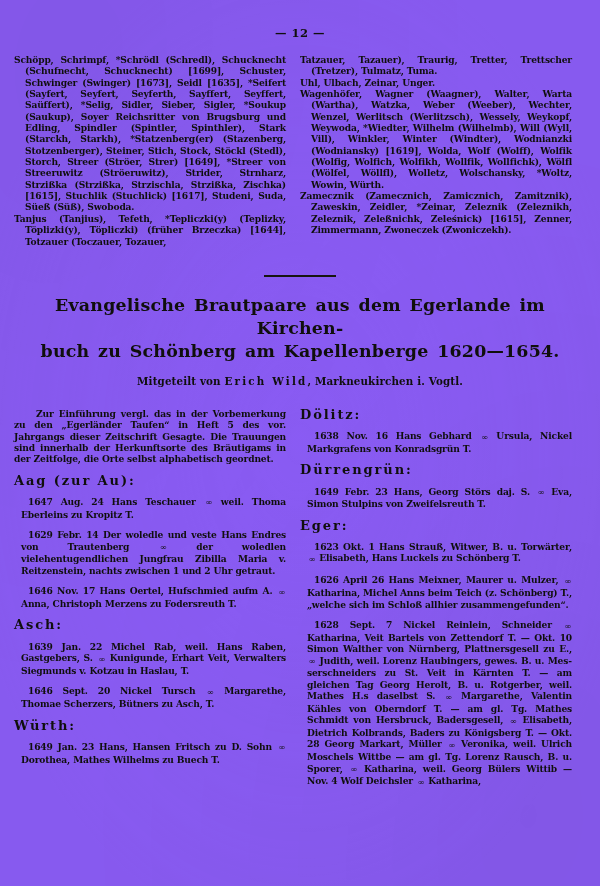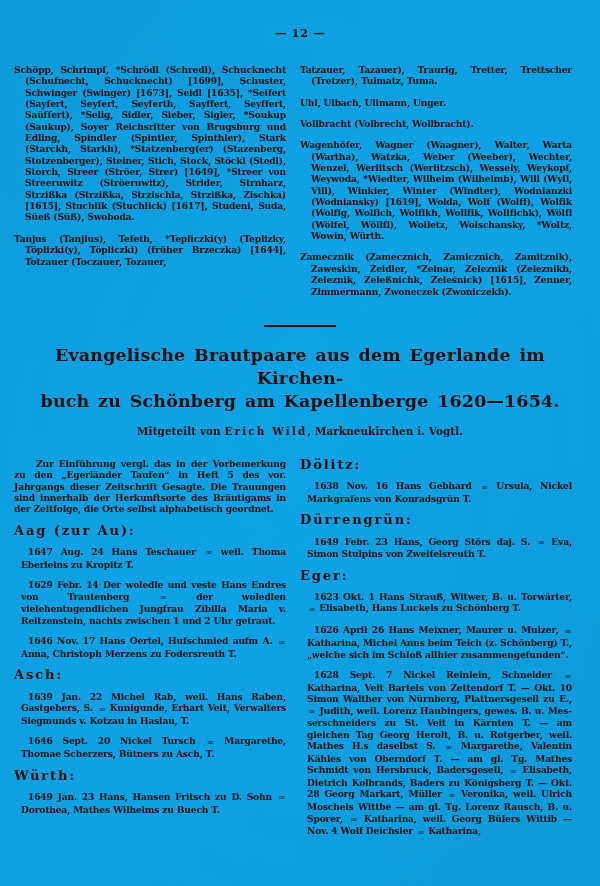--- a/index.html
+++ b/index.html
@@ -5,21 +5,21 @@
   html, body {
     margin: 0;
     padding: 0;
     background: #8c8c8c;
   }
   .page {
     position: relative;
     width: 600px;
     height: 886px;
     margin: 0 auto;
-    background: #0ea5e9;
+    background: #8b5cf6;
     box-sizing: border-box;
     overflow: hidden;
     font-family: "DejaVu Serif", "Liberation Serif", serif;
     color: #100f0d;
   }
   
   .page::before {
     content: "";
     position: absolute;
     inset: 0;
@@ -66,21 +66,21 @@
     gap: 14px;
     margin-top: 14px;
   }
   .index-col {
     width: 272px;
     flex: 0 0 272px;
   }
   .idx-entry {
     text-indent: -11px;
     padding-left: 11px;
-    margin: 10px 0 0 0;
+    margin: 0 0 0 0;
   }
 
   
   .rule-wrap {
     text-align: center;
     margin: 15px 0 13px 0;
   }
   .rule {
     display: inline-block;
     width: 72px;
@@ -159,22 +159,21 @@
 
     <div class="folio">— 12 —</div>
 
     <div class="index-block">
       <div class="index-col">
         <p class="fraktur idx-entry">Schöpp, Schrimpf, *Schrödl (Schredl), Schuck­necht (Schufnecht, Schucknecht) [1699], Schu­ster, Schwinger (Swinger) [1673], Seidl [1635], *Seifert (Sayfert, Seyfert, Seyferth, Sayffert, Seyffert, Saüffert), *Selig, Sid­ler, Sieber, Sigler, *Soukup (Saukup), Soyer Reichsritter von Brugsburg und Edling, Spindler (Spintler, Spinthler), Stark (Starckh, Starkh), *Statzenberg(er) (Stazenberg, Stotzenberger), Steiner, Stich, Stock, Stöckl (Stedl), Storch, Streer (Strö­er, Strer) [1649], *Streer von Streeruwitz (Ströeruwitz), Strider, Strnharz, Strzißka (Strzißka, Strzischla, Strzißka, Zischka) [1615], Stuchlik (Stuchlick) [1617], Studeni, Suda, Süeß (Süß), Swoboda.</p>
         <p class="fraktur idx-entry">Tanjus (Tanjius), Tefeth, *Tepliczki(y) (Tep­lizky, Töplizki(y), Töpliczki) (früher Brzeczka) [1644], Totzauer (Toczauer, Tozauer,</p>
       </div>
       <div class="index-col">
         <p class="fraktur idx-entry">Tatzauer, Tazauer), Traurig, Tretter, Trett­scher (Tretzer), Tulmatz, Tuma.</p>
-        <p class="fraktur idx-entry">Uhl, Ulbach, Ullmann, Unger.</p>
-        <p class="fraktur idx-entry">Vollbracht (Volbrecht, Wollbracht).</p>
+        <p class="fraktur idx-entry">Uhl, Ulbach, Zeinar, Unger.</p>
         <p class="fraktur idx-entry">Wagenhöfer, Wagner (Waagner), Walter, Warta (Wartha), Watzka, Weber (Weeber), Wechter, Wenzel, Werlitsch (Werlitzsch), Wessely, Weykopf, Weywoda, *Wiedter, Wilhelm (Wilhelmb), Will (Wyll, Vill), Winkler, Winter (Windter), Wodnianzki (Wodniansky) [1619], Wolda, Wolf (Wolff), Wolfik (Wolfig, Wolfich, Wolfikh, Wollfik, Wollfichk), Wölfl (Wölfel, Wöllfl), Wolletz, Wolschansky, *Woltz, Wowin, Würth.</p>
         <p class="fraktur idx-entry">Zamecznik (Zamecznich, Zamicznich, Zamitz­nik), Zaweskin, Zeidler, *Zeinar, Zeleznik (Zeleznikh, Zeleznik, Zeleßnichk, Zeleśnick) [1615], Zenner, Zimmermann, Zwoneczek (Zwoniczekh).</p>
       </div>
     </div>
 
     <div class="rule-wrap">
       <span class="rule"></span>
     </div>
 
     <div>

